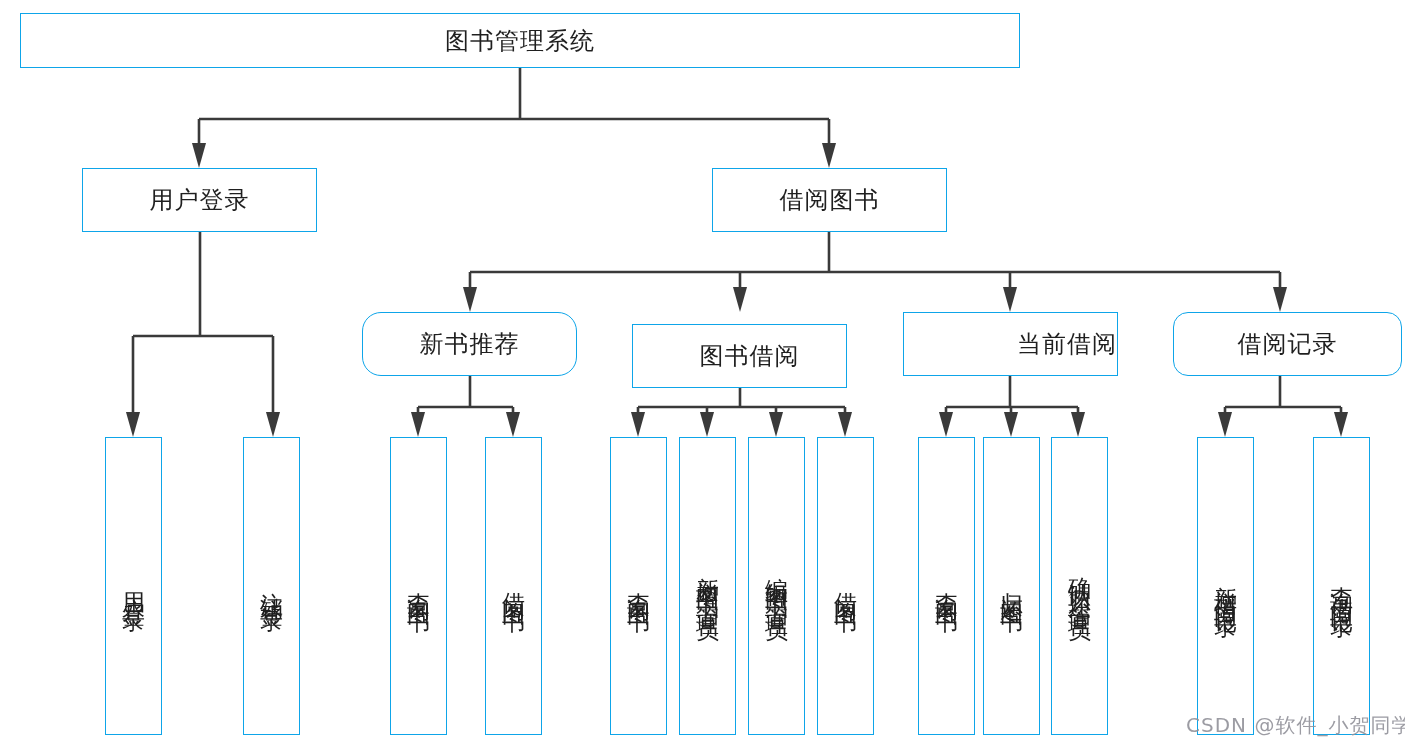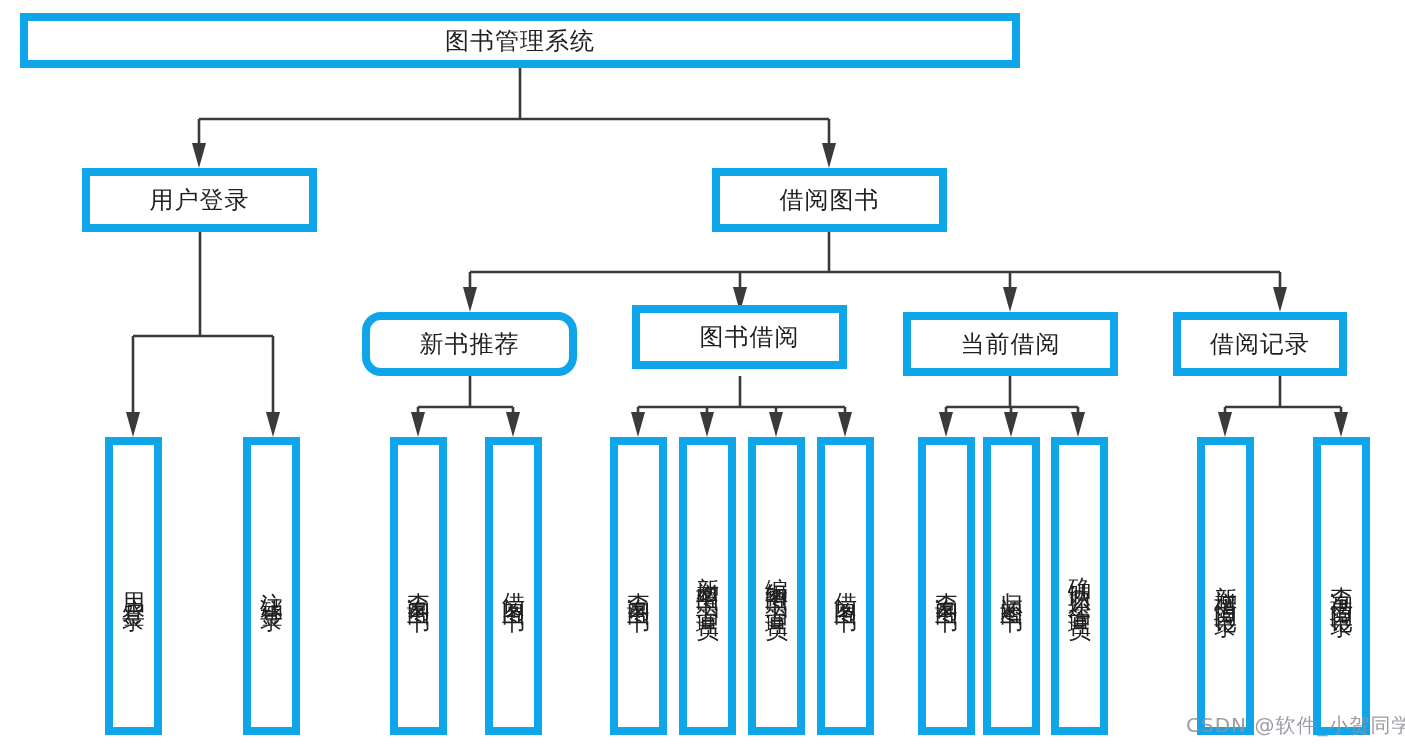--- a/index.html
+++ b/index.html
@@ -7,21 +7,21 @@
     position:relative;
     width:1405px;height:747px;
     background:#ffffff;
     font-family:"DejaVu Sans","Liberation Sans",sans-serif;
     overflow:hidden;
   }
   .wires{position:absolute;left:0;top:0;width:1405px;height:747px;}
   .node{
     position:absolute;
     box-sizing:border-box;
-    border:8px solid #0ea5e9;
+    border:1px solid #0ea5e9;
     background:#ffffff;
     display:flex;align-items:center;justify-content:center;
     color:#1f1f1f;
   }
   .node-h span{
     font-size:24px;
     letter-spacing:1px;
     white-space:nowrap;
   }
   .node-v span{
@@ -100,27 +100,27 @@
   <div class="node node-h" style="left:82px;top:168px;width:235px;height:64px;">
     <span>用户登录</span>
   </div>
   <div class="node node-h" style="left:712px;top:168px;width:235px;height:64px;">
     <span>借阅图书</span>
   </div>
 
   <div class="node node-h" style="left:362px;top:312px;width:215px;height:64px;border-radius:19px;">
     <span>新书推荐</span>
   </div>
-  <div class="node node-h" style="left:632px;top:305px;width:215px;height:64px;padding-left:20px;">
+  <div class="node node-h" style="left:632px;top:324px;width:215px;height:64px;padding-left:20px;">
     <span>图书借阅</span>
   </div>
-  <div class="node node-h" style="left:903px;top:312px;width:215px;height:64px;">
+  <div class="node node-h" style="left:903px;top:312px;width:215px;height:64px;justify-content:flex-end;">
     <span>当前借阅</span>
   </div>
-  <div class="node node-h" style="left:1173px;top:312px;width:174px;height:64px;">
+  <div class="node node-h" style="left:1173px;top:312px;width:229px;height:64px;border-radius:15px;">
     <span>借阅记录</span>
   </div>
 
   <div class="node node-v" style="left:105px;top:437px;width:57px;height:298px;">
     <span>用户登录</span>
   </div>
   <div class="node node-v" style="left:243px;top:437px;width:57px;height:298px;">
     <span>注销登录</span>
   </div>
 

